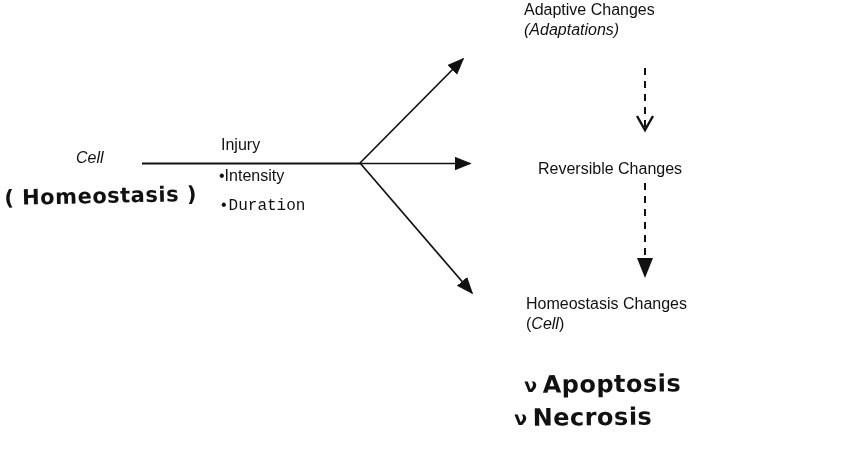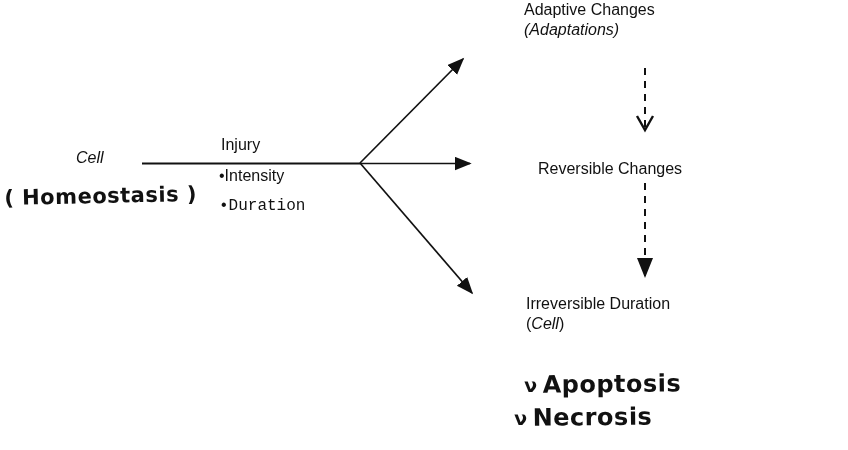--- a/index.html
+++ b/index.html
@@ -60,21 +60,21 @@
 <div class="abs label" style="left:219px; top:196px;font-family:Liberation Mono, monospace;">•Duration</div>
 
 <div class="abs label" style="left:524px; top:0px;">
   <div>Adaptive Changes</div>
   <div class="italic">(Adaptations)</div>
 </div>
 
 <div class="abs label" style="left:538px; top:143px;margin-top:16px;">Reversible Changes</div>
 
 <div class="abs label" style="left:526px; top:294px;">
-  <div>Irreversible Duration</div>
+  <div>Homeostasis Changes</div>
   <div><span>(</span><span class="italic">Cell</span><span>)</span></div>
 </div>
 
 <div class="abs hand hand-note" style="left:524px; top:371px;">
   <span class="hand-marker">ν</span><span>Apoptosis</span>
 </div>
 <div class="abs hand hand-note" style="left:514px; top:404px;">
   <span class="hand-marker">ν</span><span>Necrosis</span>
 </div>
 

